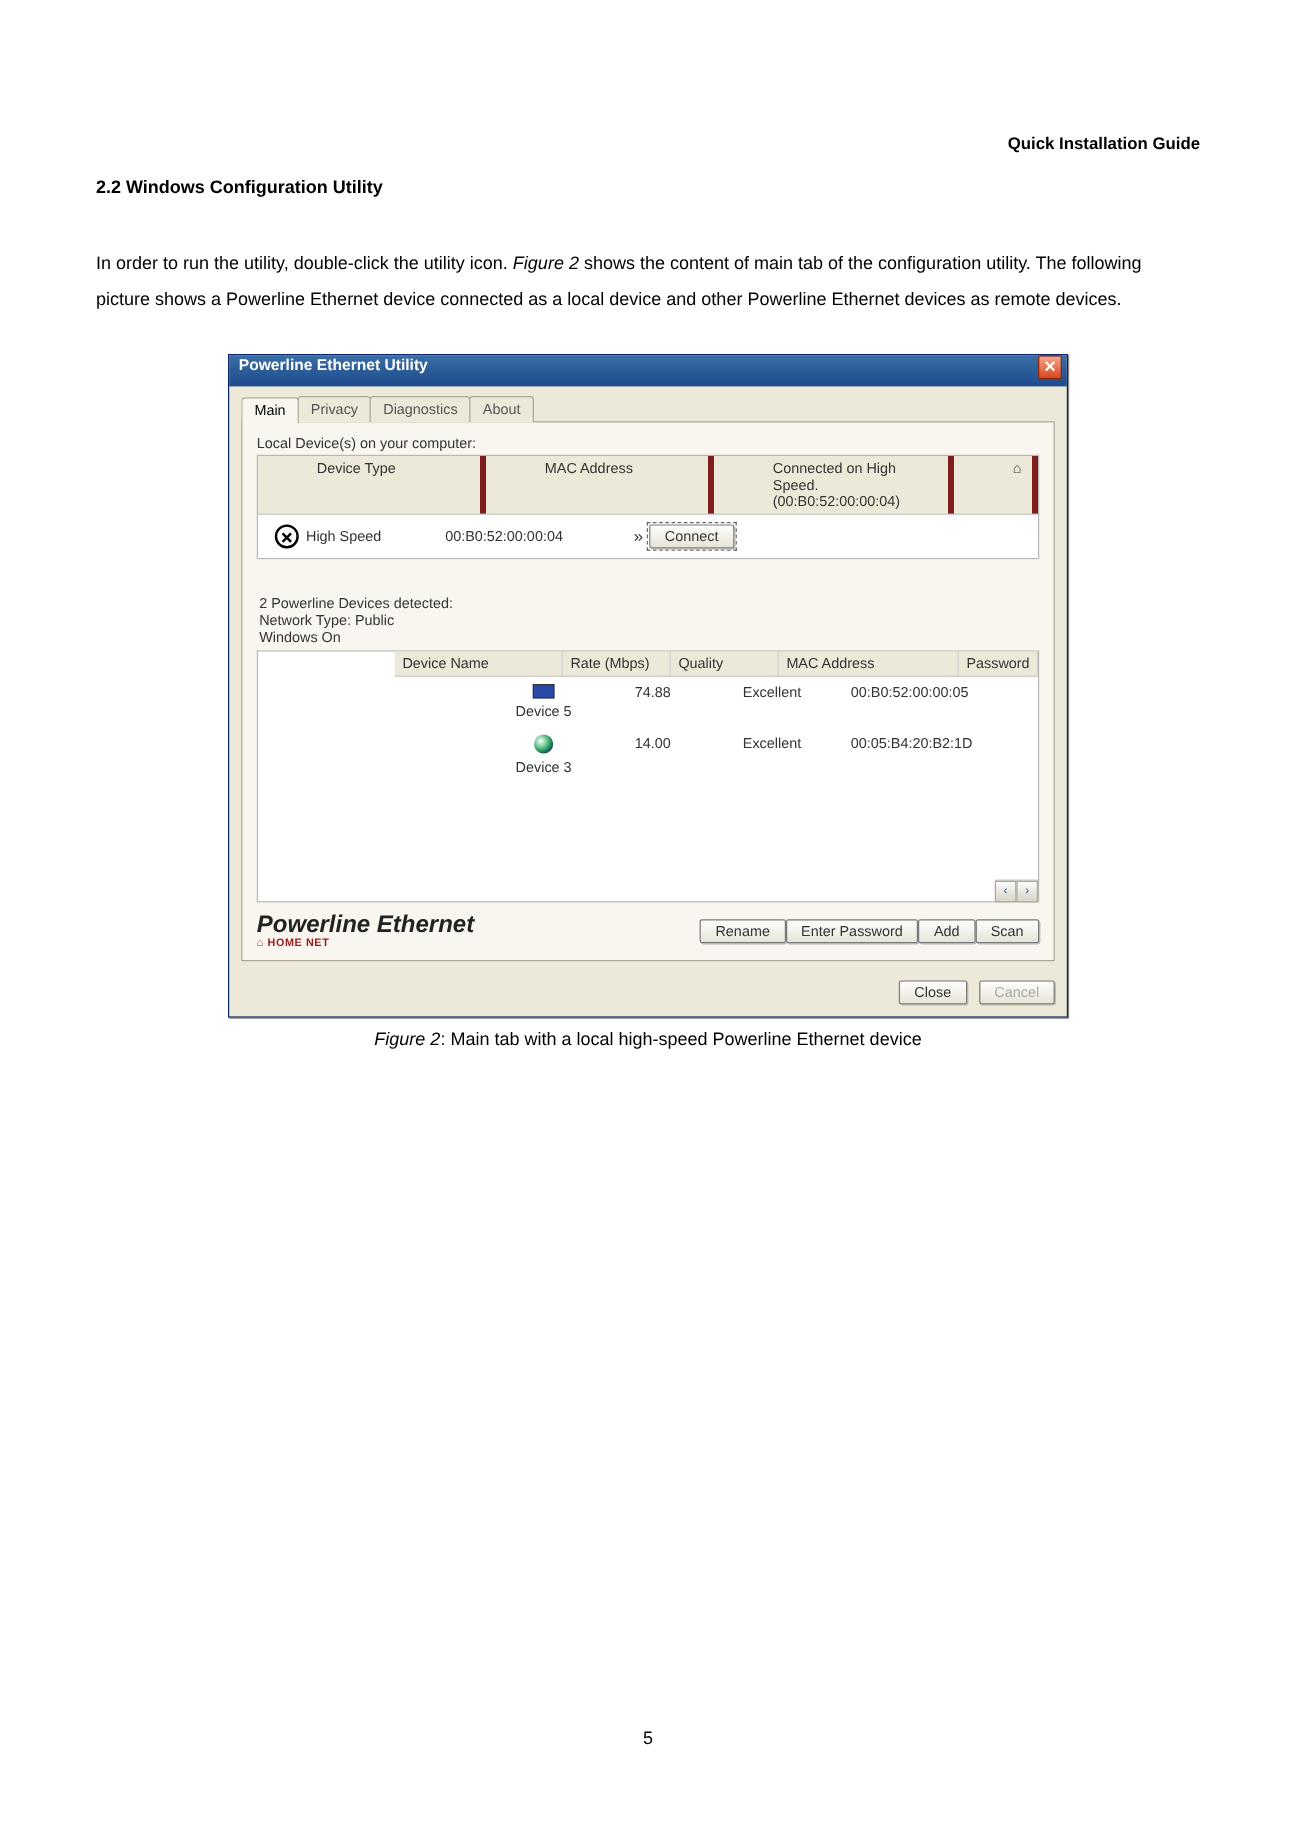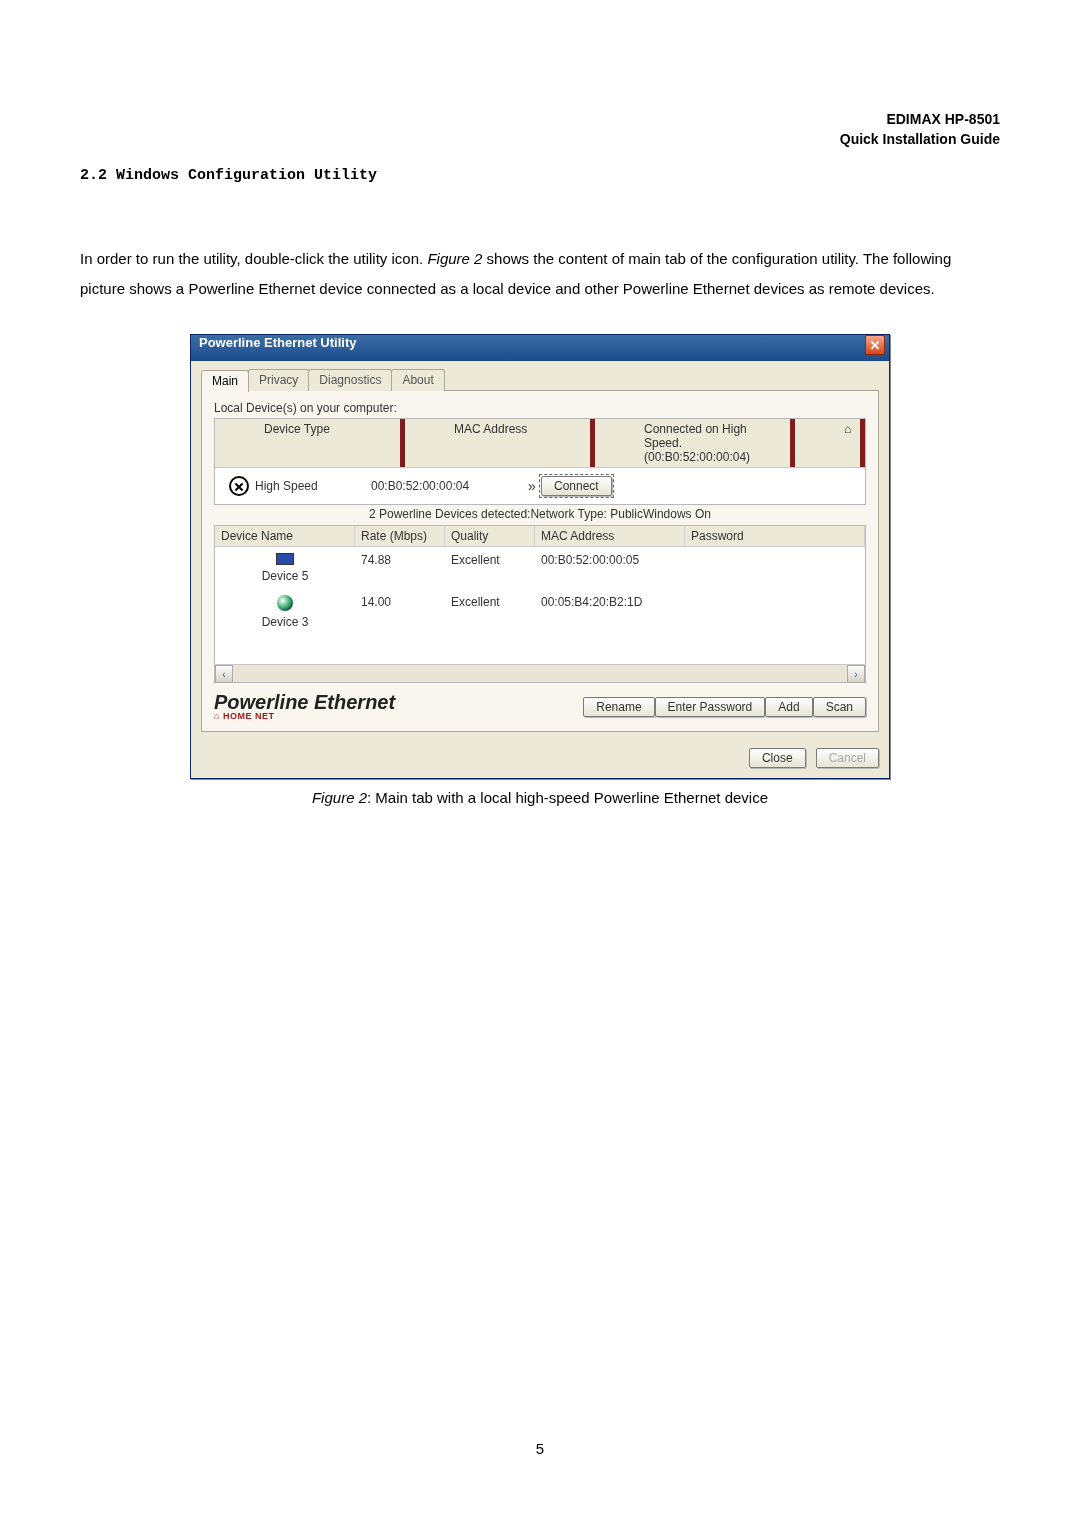--- a/index.html
+++ b/index.html
@@ -1,19 +1,19 @@
 <!DOCTYPE html>
 <html><head>
 <meta charset="utf-8">
 <style>
   * { box-sizing: border-box; margin: 0; padding: 0; }
   body { width: 1080px; height: 1527px; background: #fff; font-family: Arial, Helvetica, sans-serif; color: #000; position: relative; }
   .page { padding: 110px 80px 0 80px; }
   .hdr-right { text-align: right; font-size: 14px; font-weight: bold; line-height: 1.4; margin-bottom: 18px; }
-  .section-title { font-size: 15px; font-weight: bold; margin-bottom: 60px; font-family: Liberation Mono, monospace; }
+  .section-title { font-size: 15px; font-weight: bold; margin-bottom: 40px; }
   .body-text { font-size: 15px; line-height: 2.0; margin-bottom: 30px; }
   .body-text .fig-ref { font-style: italic; }
   .figure-wrap { display: flex; flex-direction: column; align-items: center; }
   .caption { font-size: 15px; margin-top: 10px; }
   .caption .fig-label { font-style: italic; }
   .page-num { position: absolute; bottom: 70px; left: 0; right: 0; text-align: center; font-size: 15px; }
 
   
   .dlg { width: 700px; border: 1px solid #0a246a; background: #ece9d8; box-shadow: 1px 1px 0 #888; }
   .titlebar { display: flex; align-items: flex-start; justify-content: space-between; height: 26px;
@@ -35,22 +35,22 @@
   .lr1 { width:150px; display:flex; align-items:center; gap:6px;padding-left:14px; }
   .lr2 { width:150px; display:flex; align-items:center; }
   .lr3 { flex:1; display:flex; align-items:center; }
   .lr4 { width:30px; }
   .icon-circleX { width:20px; height:20px; border:2px solid #000; border-radius:50%; position:relative; display:inline-block; }
   .icon-circleX::before, .icon-circleX::after { content:""; position:absolute; left:3px; right:3px; top:8px; height:2px; background:#000; }
   .icon-circleX::before { transform:rotate(45deg); } .icon-circleX::after { transform:rotate(-45deg); }
   .chevrons { display:inline-block; width:18px; text-align:center; color:#333; font-size:14px; letter-spacing:-4px; }
   .btn { display:inline-block; padding:2px 12px; border:1px solid #7a7a7a; background:linear-gradient(#fefefe,#e7e4d6); font-size:12px; color:#333; border-radius:2px; box-shadow: 1px 1px 0 #bbb; }
   .connect-wrap { display:inline-block; border:1px dashed #666; padding:1px; }
-  .status-row { display:flex; justify-content:center; margin:2px 2px 4px 2px; font-size:12px; color:#333; }
-  .det-table { border:1px solid #b8b8b8; background:#fff; height:158px; display:flex; flex-direction:column; }
+  .status-row { display:flex; justify-content:center; margin:30px 2px 4px 2px; font-size:12px; color:#333;flex-direction:column; }
+  .det-table { border:1px solid #b8b8b8; background:#fff; height:210px; display:flex; flex-direction:column;align-items:flex-end; }
   .det-head { display:flex; background:#ece9d8; border-bottom:1px solid #c8c8c8; }
   .dh { padding:3px 6px; border-right:1px solid #d0d0d0; font-size:12px; }
   .dh-name { width:140px; } .dh-rate { width:90px; } .dh-qual { width:90px; } .dh-mac { width:150px; } .dh-pass { flex:1; }
   .det-body { flex:1; overflow:hidden; }
   .drow { display:flex; padding:6px 0; }
   .dc { padding:0 6px; font-size:12px;flex-direction:column; }
   .dc-name { width:140px; display:flex; align-items:center; gap:4px; }
   .dc-rate { width:90px; } .dc-qual { width:90px; } .dc-mac { width:150px; } .dc-pass { flex:1; }
   .ic-pc { width:18px; height:12px; background:#2a4aa8; border:1px solid #333; display:inline-block; }
   .ic-globe { width:16px; height:16px; border-radius:50%; background:radial-gradient(circle at 35% 35%, #fff, #3a6 50%, #135 80%); display:inline-block; }
@@ -62,21 +62,20 @@
   .brand-sub::before { content:"⌂ "; }
   .btn-row { display:flex; }
   .dlg-footer { display:flex; justify-content:flex-end; gap:10px; padding:6px 10px 10px 10px; }
   .btn.disabled { color:#a9a9a9; }
 </style>
 </head>
 <body>
 
 <div class="page">
   <div class="hdr-right">
-    <div>EDIMAX  HP-8501</div>
     <div>Quick Installation Guide</div>
   </div>
 
   <div class="section-title">2.2 Windows Configuration Utility</div>
 
   <p class="body-text">
     <span>In order to run the utility, double-click the utility icon. </span><span class="fig-ref">Figure 2</span><span> shows the content of main tab of the configuration utility. The following picture shows a Powerline Ethernet device connected as a local device and other Powerline Ethernet devices as remote devices.</span>
   </p>
 
   <div class="figure-wrap">

